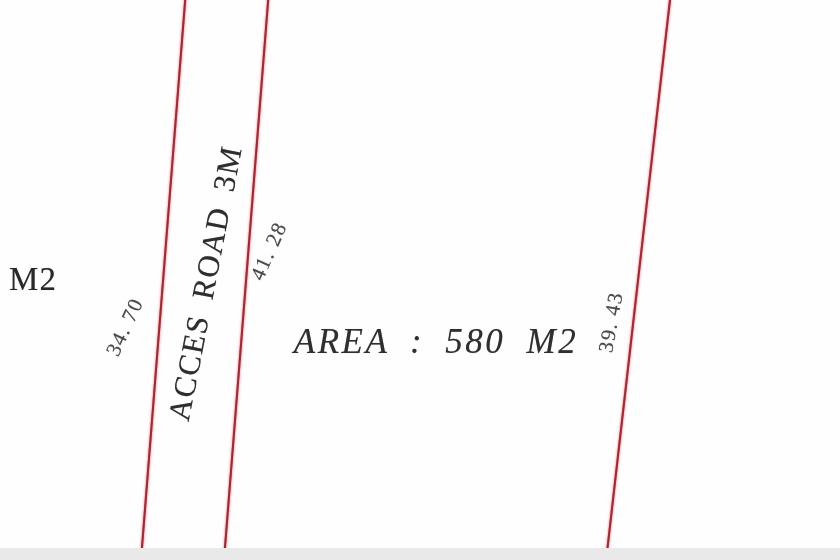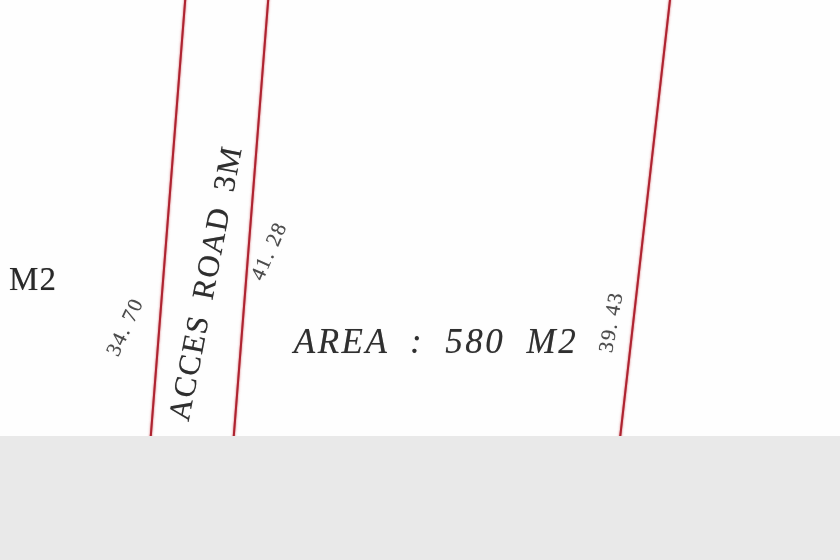--- a/index.html
+++ b/index.html
@@ -3,21 +3,21 @@
 <meta charset="utf-8">
 <style>
   html, body {
     margin: 0;
     padding: 0;
     background: #e9e9e9;
   }
   .canvas {
     position: relative;
     width: 840px;
-    height: 436px;
+    height: 548px;
     background: #fefefe;
     overflow: hidden;
     font-family: "Liberation Serif", "DejaVu Serif", serif;
   }
   .boundary-line {
     position: absolute;
     height: 2.4px;
     border-radius: 2px;
     transform-origin: center center;
     box-shadow: 0 0 1.6px rgba(201, 74, 84, 0.85), 0 0 3px rgba(220, 120, 125, 0.45);

